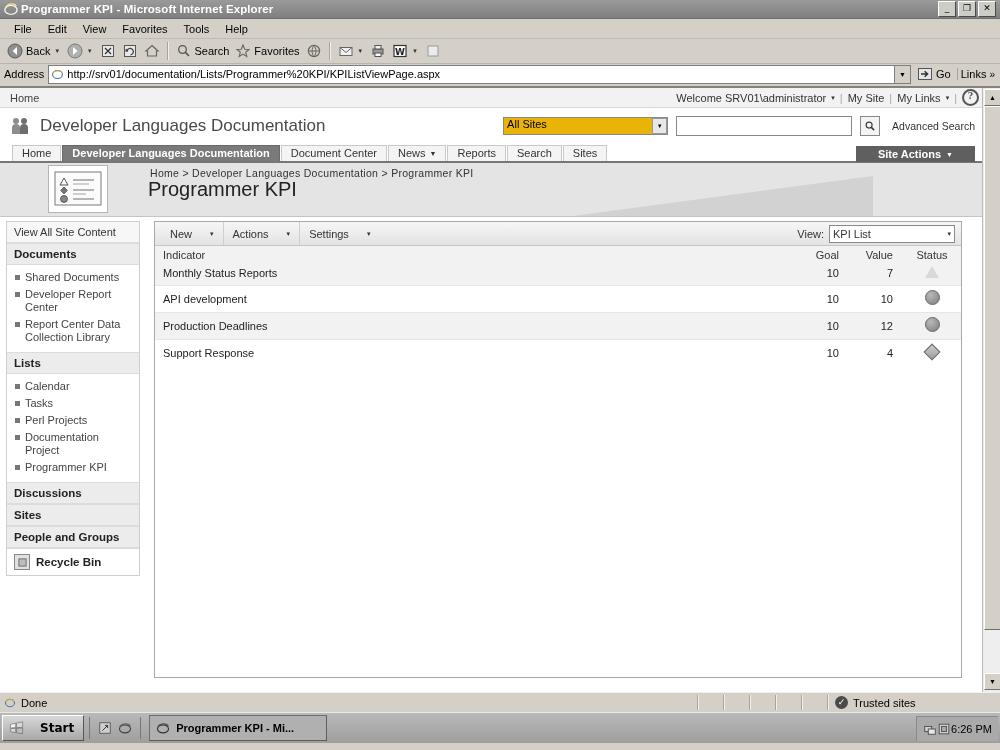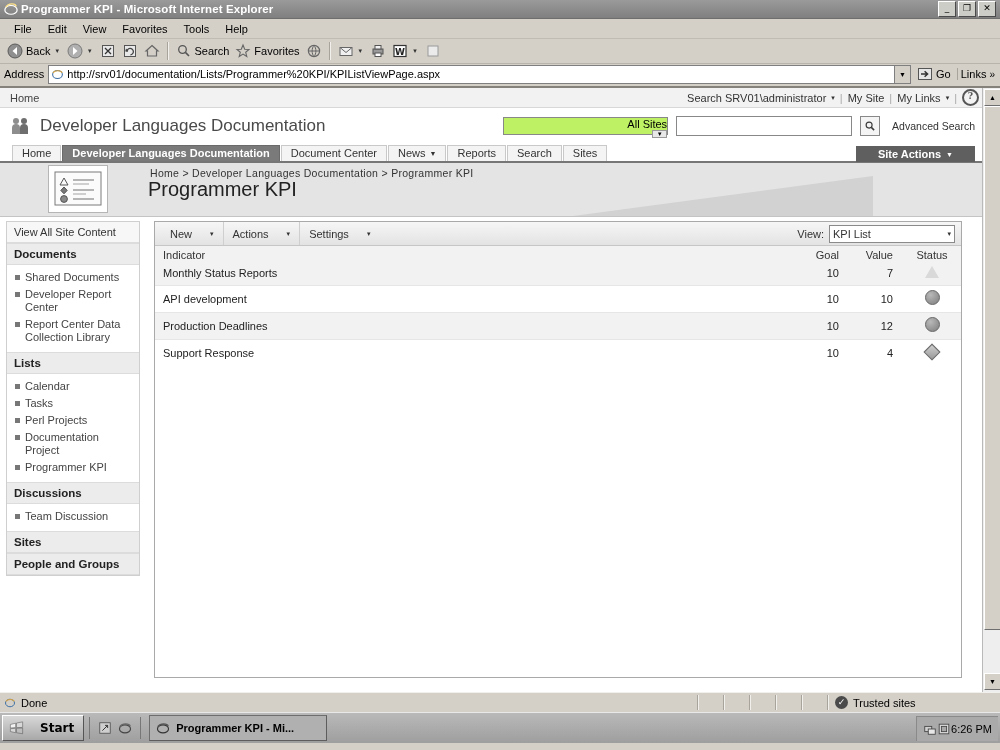--- a/index.html
+++ b/index.html
@@ -79,22 +79,22 @@
     font-weight:bold;color:#555;font-family:"DejaVu Serif",serif;
   }
   
   .siteheader{
     background:#fff;height:36px;display:flex;align-items:center;
     padding:0 8px 0 10px;gap:8px;
   }
   .sitelogo{width:22px;height:20px;flex:none;}
   .sitetitle{font-size:17px;color:#4a4a4a;flex:1;font-weight:normal;}
   .searchscope{
-    width:160px;height:16px;background:#bef264;border:1px solid #888;
-    display:flex;align-items:flex-end;font-size:11px;padding-left:3px;flex-direction:column;
+    width:160px;height:16px;background:#eab308;border:1px solid #888;
+    display:flex;align-items:flex-start;font-size:11px;padding-left:3px;
   }
   .searchscope .v{flex:1;}
   .scopebtn{width:13px;height:14px;background:#e8e8e8;border:1px solid #999;
     display:flex;align-items:center;justify-content:center;font-size:6px;}
   .searchbox{
     width:170px;height:16px;background:#fff;border:1px solid #888;
   }
   .searchgo{
     width:18px;height:18px;border:1px solid #888;background:#f4f4f4;
     display:flex;align-items:center;justify-content:center;
@@ -391,21 +391,21 @@
     <span style="font-size:10px">»</span>
   </span>
 </div>
 
 <div class="canvas">
   <div class="page">
 
     <div class="globalbar">
       <span>Home</span>
       <span class="welcome">
-        <span>Search SRV01\administrator</span>
+        <span>Welcome SRV01\administrator</span>
         <span class="caretdown">▾</span>
         <span class="sep">|</span>
         <span>My Site</span>
         <span class="sep">|</span>
         <span>My Links</span>
         <span class="caretdown">▾</span>
         <span class="sep">|</span>
         <span class="helpicon">?</span>
       </span>
     </div>
@@ -508,30 +508,32 @@
               <span class="bullet"></span>
               <span>Documentation Project</span>
             </div>
             <div class="navitem">
               <span class="bullet"></span>
               <span>Programmer KPI</span>
             </div>
           </div>
 
           <div class="navhead">Discussions</div>
-          <div class="navlist">
-            <div class="navitem">
-              <span class="bullet"></span>
-              <span>Team Discussion</span>
-            </div>
-          </div>
 
           <div class="navhead">Sites</div>
           <div class="navhead">People and Groups</div>
 
+          <div class="recyclerow">
+            <span class="recycleicon">
+              <svg style="width:9px;height:9px" viewBox="0 0 10 10">
+                <rect x="1" y="1" width="8" height="8" fill="#bdbdbd" stroke="#666"></rect>
+              </svg>
+            </span>
+            <span>Recycle Bin</span>
+          </div>
         </div>
       </div>
 
       <div class="main">
         <div class="listpanel">
 
           <div class="listtoolbar">
             <span class="ltleft">
               <span class="ltbtn">
                 <span>New</span>

